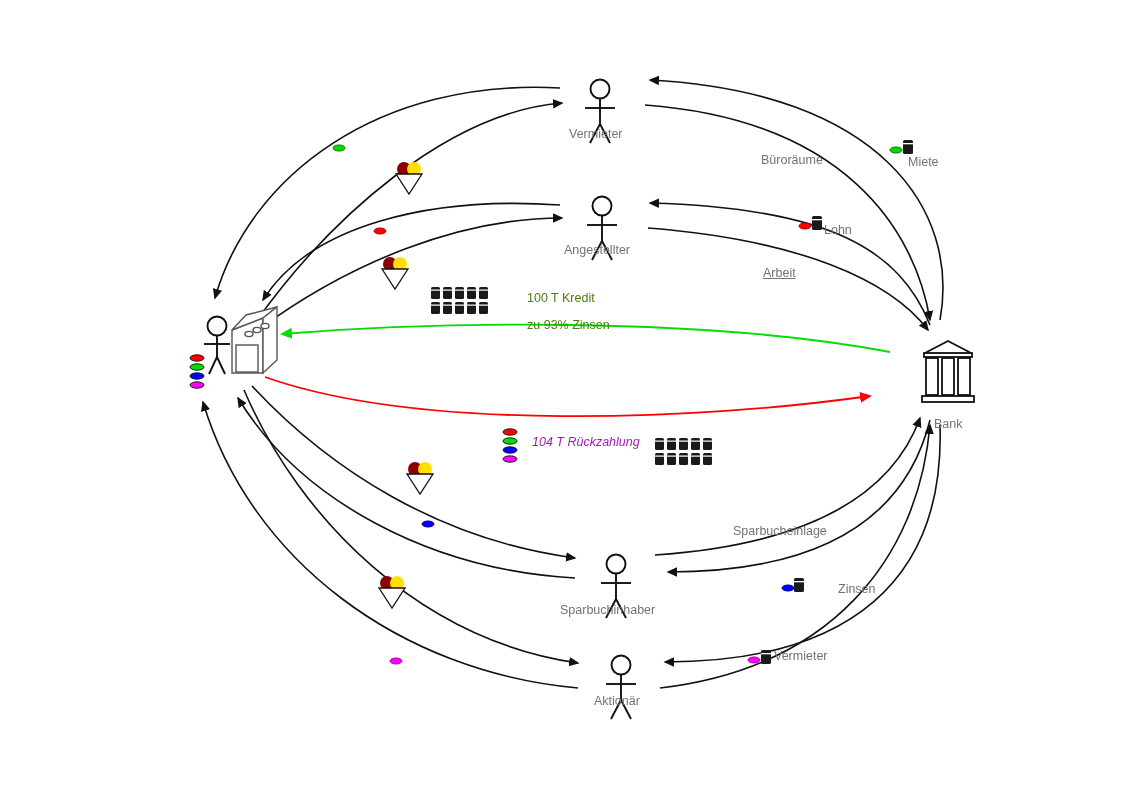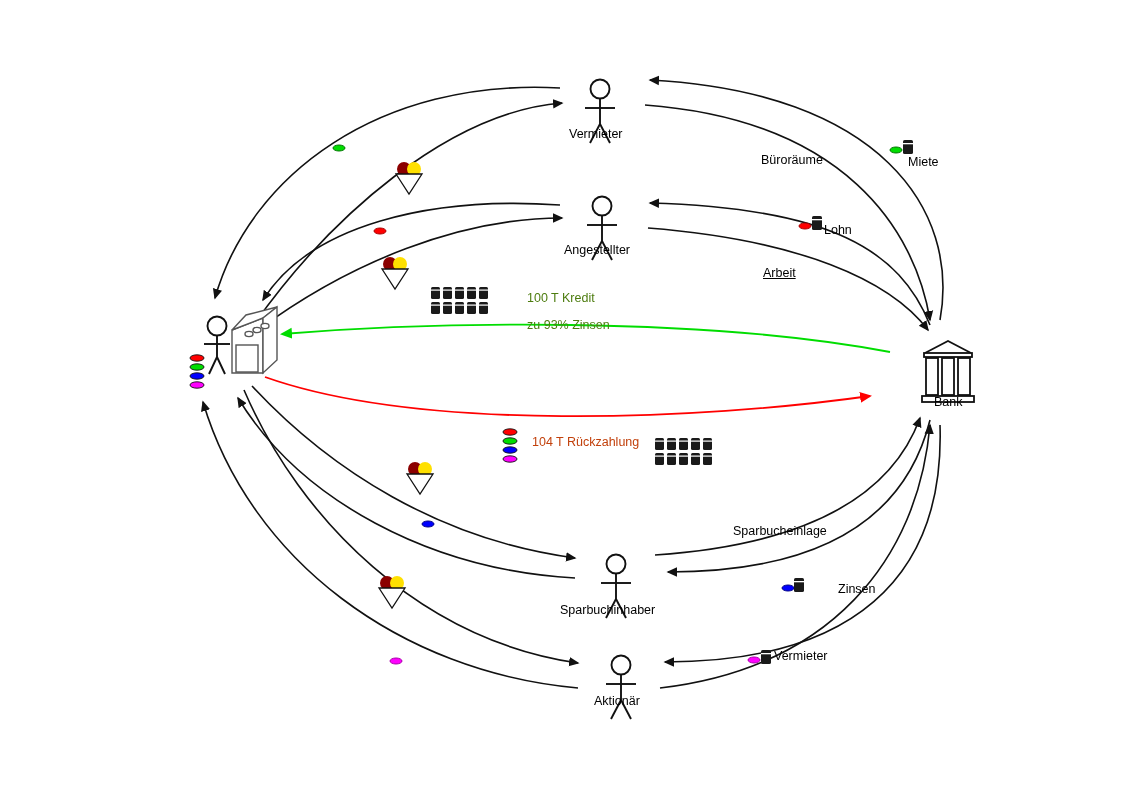--- a/index.html
+++ b/index.html
@@ -1,24 +1,24 @@
 <!DOCTYPE html>
 <html><head>
 <meta charset="utf-8">
 <title>Geldkreislauf Diagramm</title>
 <style>
   html,body{margin:0;padding:0;background:#ffffff;}
   body{width:1123px;height:794px;overflow:hidden;
        font-family:"Liberation Sans","DejaVu Sans",sans-serif;}
   #stage{position:relative;width:1123px;height:794px;background:#fff;}
   svg.layer{position:absolute;left:0;top:0;width:1123px;height:794px;}
-  .lbl{position:absolute;font-size:12.5px;color:#000000;white-space:nowrap;}
+  .lbl{position:absolute;font-size:12.5px;color:#737373;white-space:nowrap;}
   .lbl.actor{font-size:12.5px;}
   .lbl.green{color:#4d7c0f;}
-  .lbl.red{color:#c2410c;}
+  .lbl.red{color:#a21caf;font-style:italic;}
 </style>
 </head>
 <body>
 
 <div id="stage">
 
   <svg class="layer" viewBox="0 0 1123 794">
     <defs>
       <marker id="ah-black" markerWidth="11" markerHeight="11" refX="9" refY="5.5" orient="auto" markerUnits="userSpaceOnUse">
         <path d="M0,0.8 L10.5,5.5 L0,10.2 Z" fill="#111111"></path>
@@ -251,21 +251,21 @@
       <ellipse cx="754" cy="660" rx="6" ry="3" fill="#ff00ff" stroke="#aa00aa" stroke-width="1"></ellipse>
       <rect x="761" y="650" width="10" height="14" rx="1.6" fill="#1a1a1a"></rect>
       <rect x="761" y="653" width="10" height="1.3" fill="#ffffff"></rect>
     </g>
   </svg>
 
   <div class="lbl actor" style="left:569px;top:127px;">Vermieter</div>
   <div class="lbl actor" style="left:564px;top:243px;">Angestellter</div>
   <div class="lbl actor" style="left:560px;top:603px;">Sparbuchinhaber</div>
   <div class="lbl actor" style="left:594px;top:694px;">Aktionär</div>
-  <div class="lbl actor" style="left:934px;top:395px;">Bank</div>
+  <div class="lbl actor" style="left:934px;top:417px;">Bank</div>
 
   <div class="lbl" style="left:761px;top:153px;">Büroräume</div>
   <div class="lbl" style="left:908px;top:155px;">Miete</div>
   <div class="lbl" style="left:824px;top:223px;">Lohn</div>
   <div class="lbl" style="left:763px;top:266px;text-decoration:underline;">Arbeit</div>
   <div class="lbl" style="left:733px;top:524px;">Sparbucheinlage</div>
   <div class="lbl" style="left:806px;top:582px;margin-left:32px;">Zinsen</div>
   <div class="lbl" style="left:774px;top:649px;">Vermieter</div>
 
   <div class="lbl green" style="left:527px;top:291px;">100 T Kredit</div>

